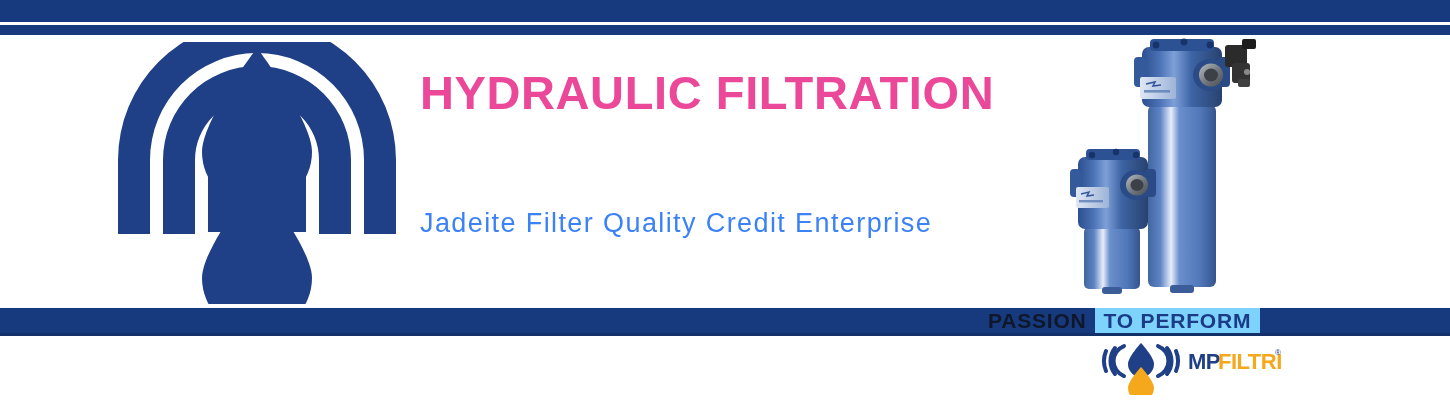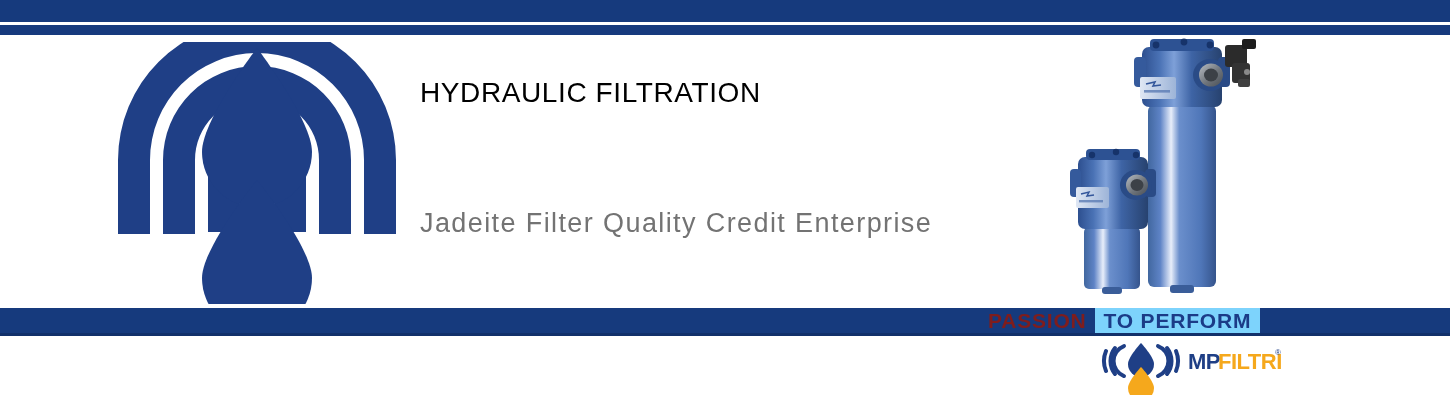--- a/index.html
+++ b/index.html
@@ -58,31 +58,31 @@
   }
   .logo-mark svg { display: block; width: 290px; height: 262px; }
 
   
   .headline {
     position: absolute;
     left: 420px; top: 72px;
     width: 620px;
   }
   .headline-line {
-    color: #000000;
-    font-size: 28px;
-    font-weight: normal;
+    color: #ec4899;
+    font-size: 47px;
+    font-weight: bold;
     letter-spacing: 0.6px;
     line-height: 42px;
     white-space: nowrap;
   }
   .subhead {
     position: absolute;
     left: 420px; top: 208px;
-    color: #737373;
+    color: #3b82f6;
     font-size: 27px;
     font-weight: normal;
     letter-spacing: 1.4px;
     white-space: nowrap;
   }
 
   
   .products {
     position: absolute;
     left: 1062px; top: 27px;
@@ -92,21 +92,21 @@
 
   
   .passion-strip {
     position: absolute;
     left: 988px; top: 308px;
     height: 25px;
     display: flex;
     align-items: center;
   }
   .passion-word {
-    color: #7f1d1d;
+    color: #0f172a;
     font-size: 21px;
     font-weight: bold;
     letter-spacing: 0.8px;
     line-height: 25px;
     padding: 0 4px 0 0;
     white-space: nowrap;
   }
   .perform-box {
     background: #7dd3fc;
     color: #1b3b87;

